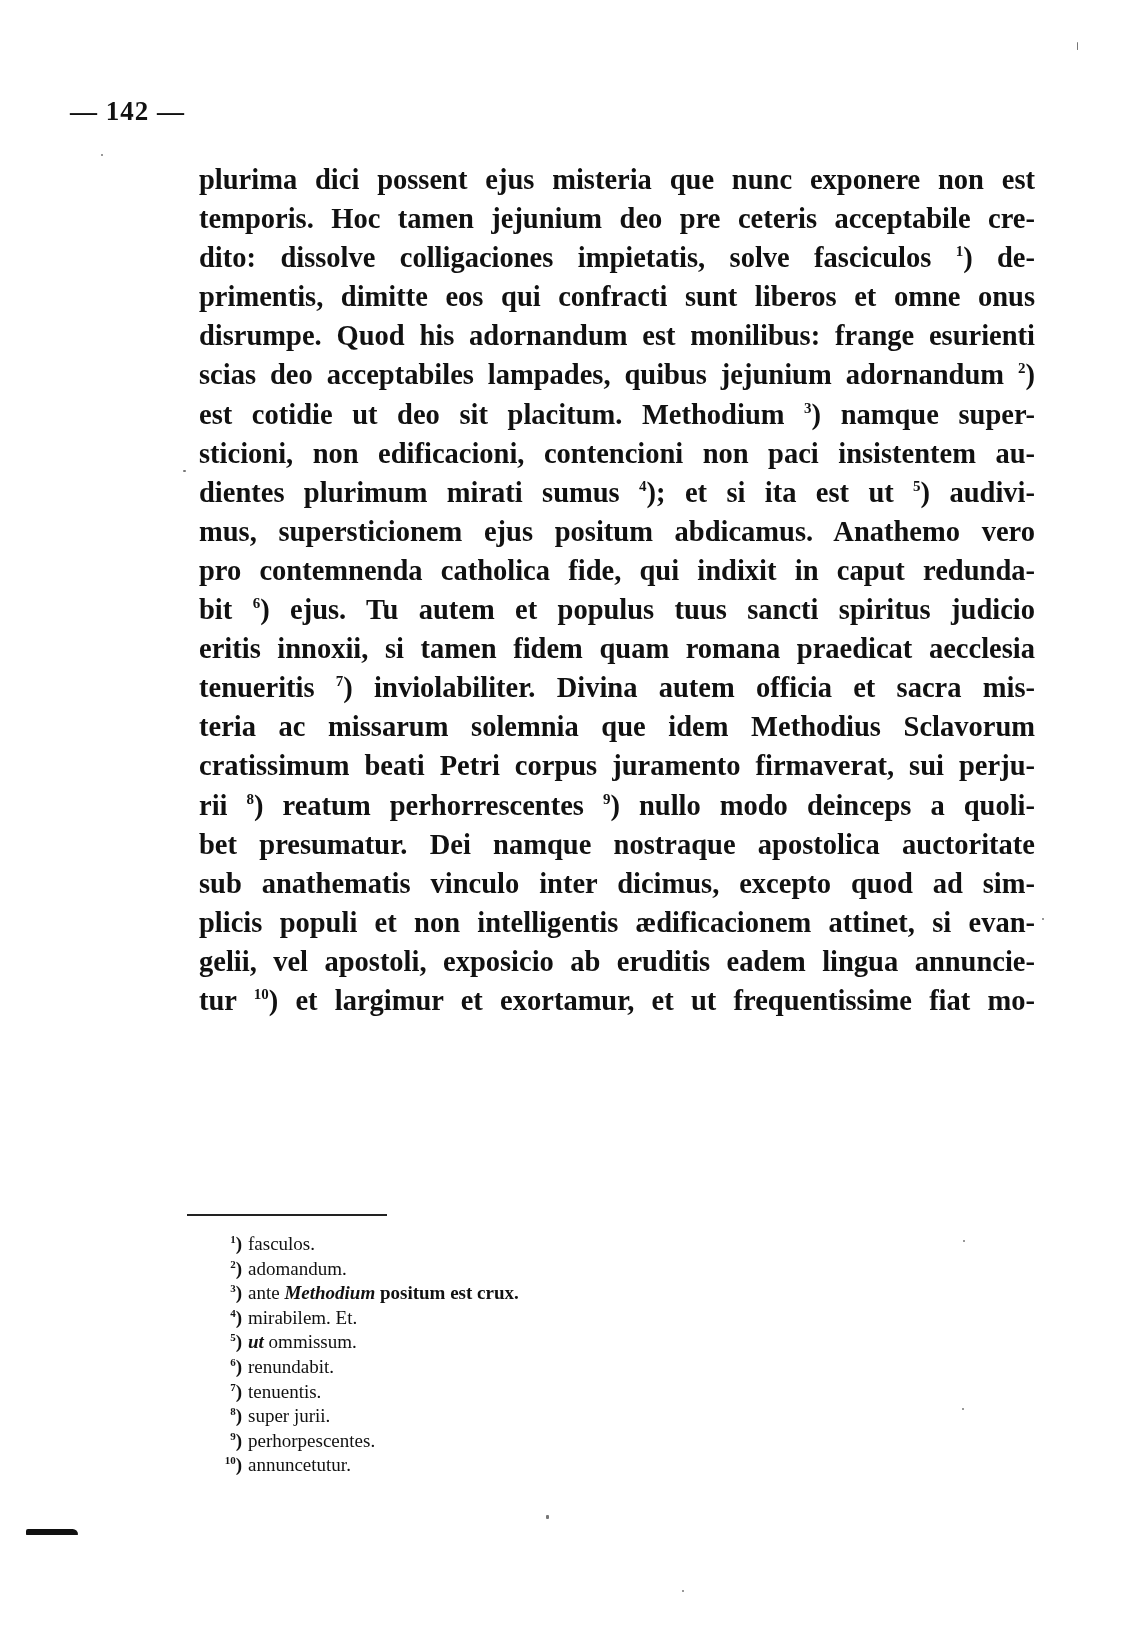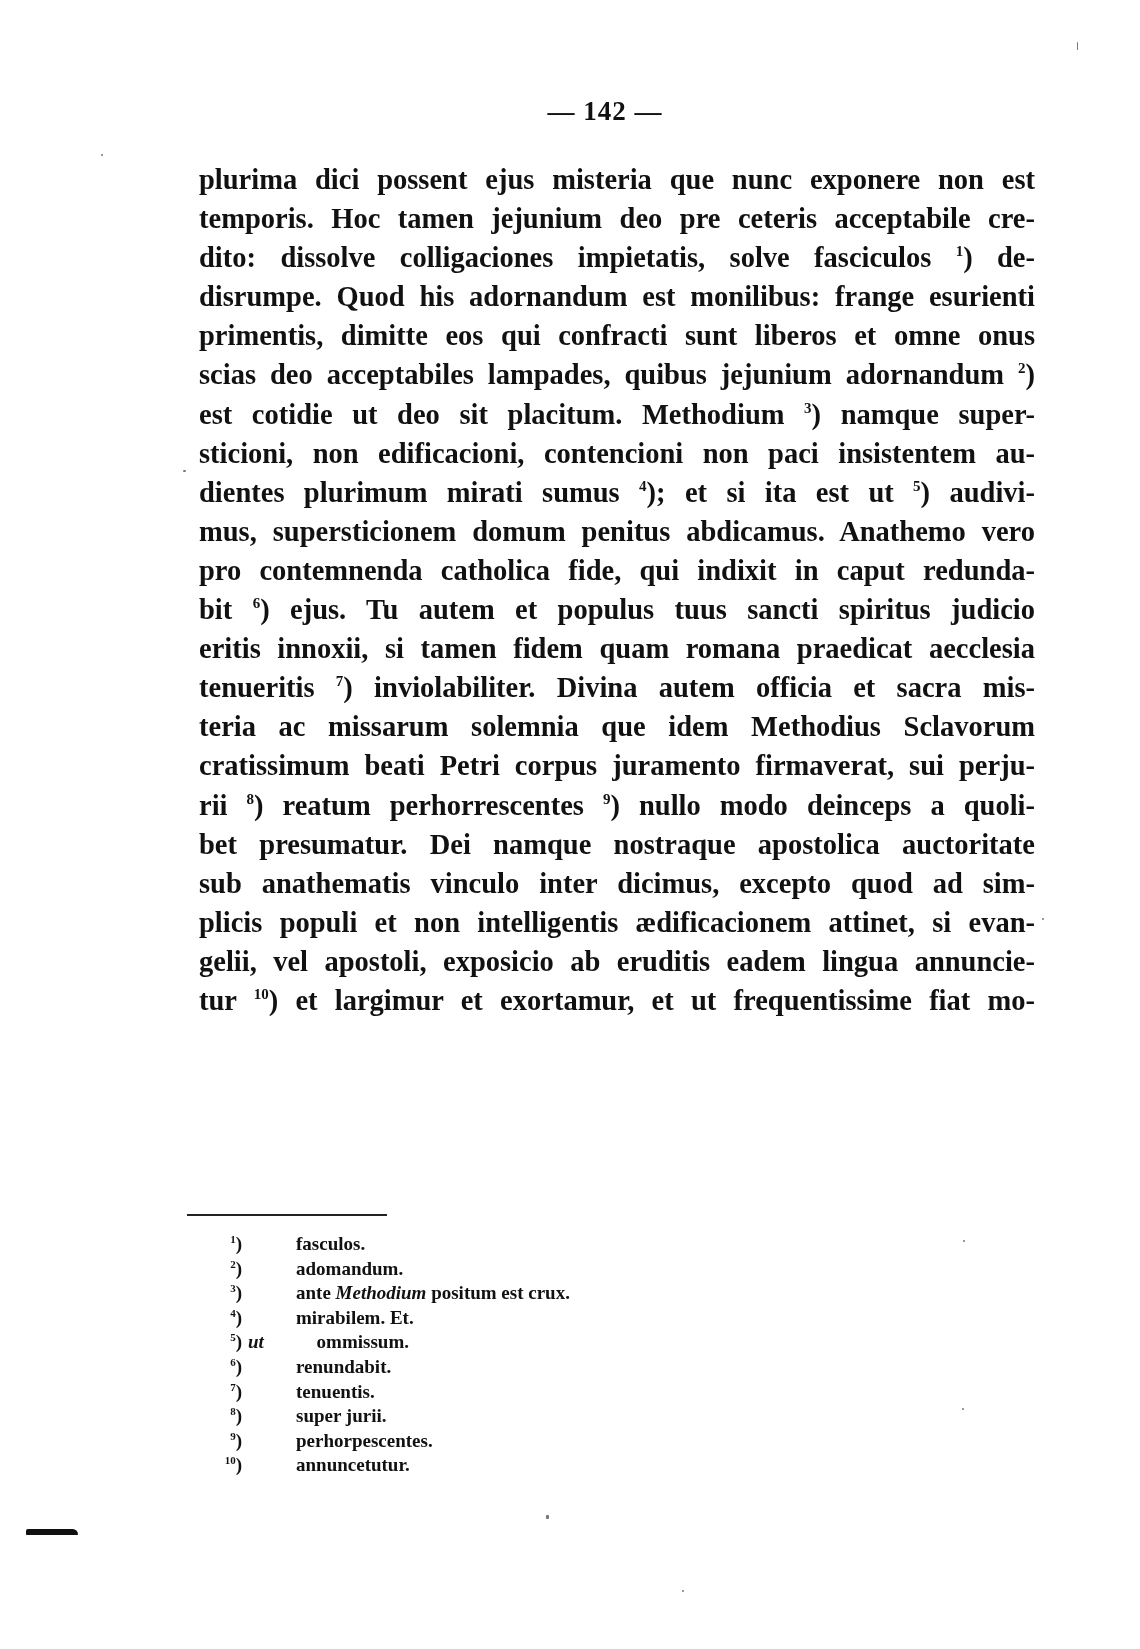--- a/index.html
+++ b/index.html
@@ -13,21 +13,21 @@
       position: relative;
       overflow: hidden;
       color: #111111;
       font-family: "Liberation Serif", "DejaVu Serif", serif;
     }
     .page-number {
       position: absolute;
       top: 96px;
       left: 0;
       width: 1140px;
-      text-align: center;
+      text-align: left;
       font-size: 27px;
       font-weight: bold;
       letter-spacing: 1px;
       padding-left: 70px;
       box-sizing: border-box;
     }
     .body-text {
       position: absolute;
       top: 160px;
       left: 187px;
@@ -79,21 +79,21 @@
       width: 26px;
       text-align: right;
       margin-right: 6px;
       font-weight: bold;
     }
     .fn-mark sup {
       font-size: 11px;
       vertical-align: 7px;
       line-height: 0;
     }
-    .fn-text-bold { font-weight: bold; margin-left: 48px; }
+    .fn-text-bold { font-weight: normal; }
     .fn-text-plain { font-weight: bold; }
     .fn-italic { font-style: italic; font-weight: bold; }
     .artifact-dash {
       position: absolute;
       left: 26px;
       top: 1529px;
       width: 52px;
       height: 6px;
       background: #111;
       border-radius: 3px 8px 1px 1px;
@@ -112,34 +112,34 @@
 <div class="page-number">— 142 —</div>
 
 <div class="body-text">
 
   <span class="line"><span>plurima dici possent ejus misteria que nunc exponere non est</span></span>
 
   <span class="line"><span>temporis. Hoc tamen jejunium deo pre ceteris acceptabile cre-</span></span>
 
   <span class="line"><span>dito: dissolve colligaciones impietatis, solve fasciculos </span><sup class="fn">1</sup><span>) de-</span></span>
 
+  <span class="line"><span>primentis, dimitte eos qui confracti sunt liberos et omne onus</span></span>
+
   <span class="line"><span>disrumpe. Quod his adornandum est monilibus: frange esurienti</span></span>
-
-  <span class="line"><span>primentis, dimitte eos qui confracti sunt liberos et omne onus</span></span>
 
 
   <span class="line"><span>scias deo acceptabiles lampades, quibus jejunium adornandum </span><sup class="fn">2</sup><span>)</span></span>
 
   <span class="line"><span>est cotidie ut deo sit placitum. Methodium </span><sup class="fn">3</sup><span>) namque super-</span></span>
 
   <span class="line"><span>sticioni, non edificacioni, contencioni non paci insistentem au-</span></span>
 
   <span class="line"><span>dientes plurimum mirati sumus </span><sup class="fn">4</sup><span>); et si ita est ut </span><sup class="fn">5</sup><span>) audivi-</span></span>
 
-  <span class="line"><span>mus, supersticionem domum penitus abdicamus. Anathemo vero</span></span>
+  <span class="line"><span>mus, supersticionem ejus positum abdicamus. Anathemo vero</span></span>
 
   <span class="line"><span>pro contemnenda catholica fide, qui indixit in caput redunda-</span></span>
 
   <span class="line"><span>bit </span><sup class="fn">6</sup><span>) ejus. Tu autem et populus tuus sancti spiritus judicio</span></span>
 
   <span class="line"><span>eritis innoxii, si tamen fidem quam romana praedicat aecclesia</span></span>
 
   <span class="line"><span>tenueritis </span><sup class="fn">7</sup><span>) inviolabiliter. Divina autem officia et sacra mis-</span></span>
 
   <span class="line"><span>teria ac missarum solemnia que idem Methodius Sclavorum</span></span>

